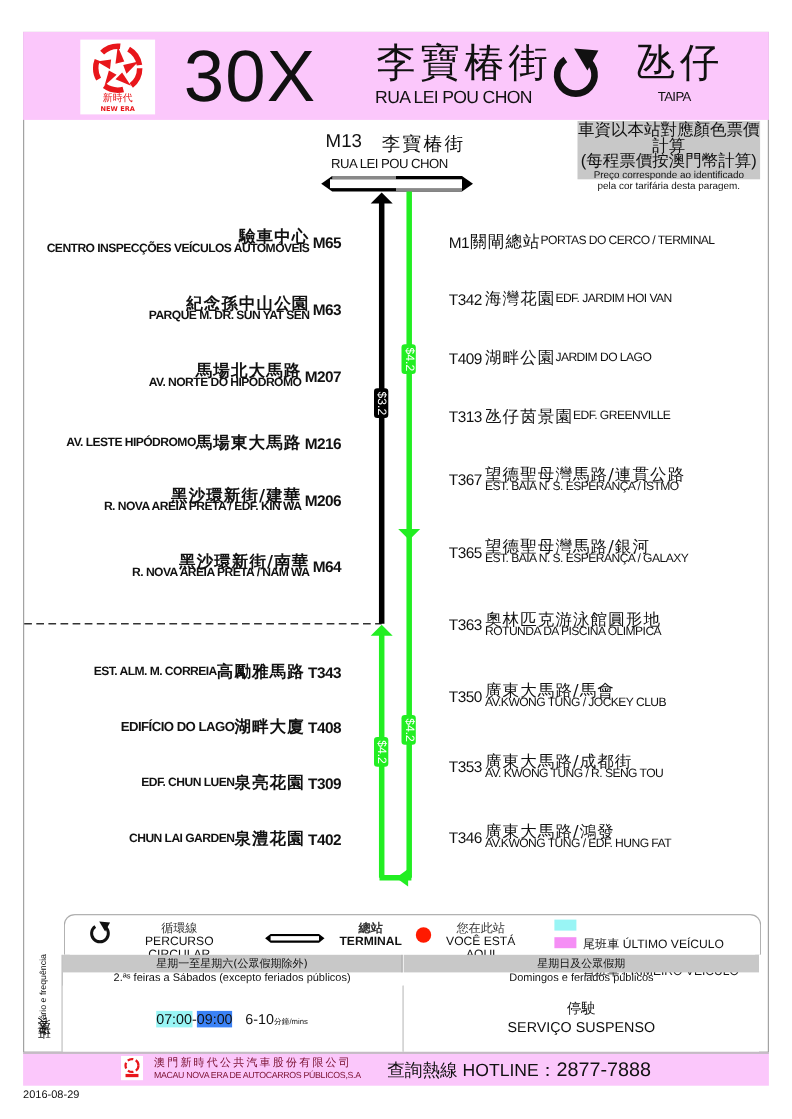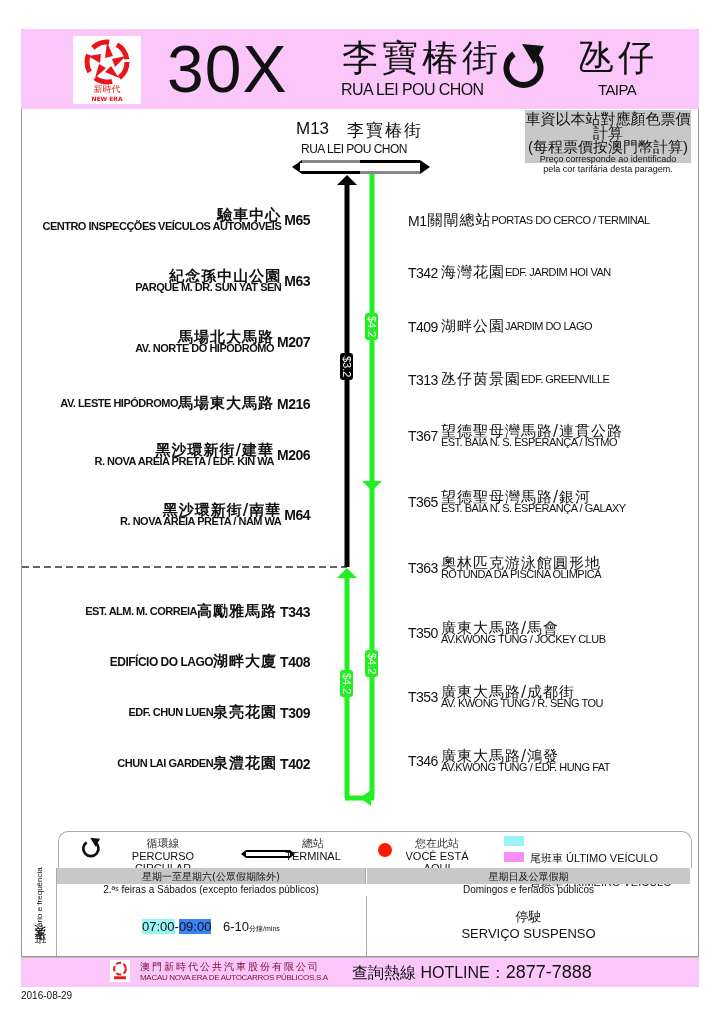--- a/index.html
+++ b/index.html
@@ -7,21 +7,21 @@
          font-family:"Liberation Sans", "DejaVu Sans", sans-serif; color:#111; }
   .abs { position:absolute; }
   .frame { left:21px; top:29px; width:678px; height:928px; border:1px solid #999; box-sizing:border-box; }
   .header { left:21px; top:29px; width:678px; height:80px; background:#fbc7fb; }
   .logo-box { left:73px; top:36px; width:68px; height:68px; background:#fff; }
   .route-num { left:167px; top:34px; font-size:66px; line-height:70px; letter-spacing:1px; }
   .dest-zh { left:342px; top:38px; font-size:36px; line-height:40px; letter-spacing:4px; font-family:"DejaVu Sans", sans-serif; }
   .dest-pt { left:341px; top:81px; font-size:16px; letter-spacing:-0.6px; }
   .circ-icon { left:500px; top:40px; }
   .end-zh { left:578px; top:38px; font-size:36px; line-height:40px; letter-spacing:4px; font-family:"DejaVu Sans", sans-serif; }
-  .end-pt { left:598px; top:81px; font-size:15px; letter-spacing:-0.6px; }
+  .end-pt { left:598px; top:81px; font-size:12px; letter-spacing:-0.6px; }
   .fare-note { left:525px; top:110px; width:166px; height:53px; background:#c8c8c8; text-align:center; font-size:11px; line-height:13px; padding-top:2px; box-sizing:border-box; }
   .fare-note .zh { font-size:15px; line-height:14px; font-family:Liberation Sans, sans-serif; }
   .fare-note .pt { font-size:9px; line-height:10px; }
   .term-code { left:296px; top:119px; font-size:17px; }
   .term-zh { left:347px; top:119px; font-size:17px; letter-spacing:2px; font-family:"DejaVu Sans", sans-serif; }
   .term-pt { left:301px; top:142px; font-size:12px; letter-spacing:-0.5px; }
   .stop { position:absolute; white-space:nowrap; line-height:1; }
   .stop .code { font-size:14px; letter-spacing:-0.5px; }
   .stop .zh { font-size:15px; font-family:"DejaVu Sans", sans-serif; letter-spacing:1px; }
   .stop .pt { font-size:11px; letter-spacing:-0.5px; }
@@ -188,21 +188,21 @@
 <div class="abs legend-text" style="left:108px;top:838px;width:110px;">
   <div class="zh">循環線</div>
   <div>PERCURSO CIRCULAR</div>
 </div>
 <div class="abs" style="left:240px;top:845px;">
   <svg width="56" height="10">
       <polygon points="1,5 6,1 50,1 55,5 50,9 6,9" fill="#000"></polygon>
       <rect x="6" y="3" width="44" height="4" fill="#fff"></rect>
     </svg>
 </div>
-<div class="abs legend-text" style="left:278px;top:838px;width:70px;">
+<div class="abs legend-text" style="left:302px;top:838px;width:70px;font-weight:bold;">
   <div class="zh">總站</div>
   <div>TERMINAL</div>
 </div>
 <div class="abs" style="left:378px;top:843px;width:14px;height:14px;border-radius:50%;background:#ff1a00;"></div>
 <div class="abs legend-text" style="left:392px;top:838px;width:90px;">
   <div class="zh">您在此站</div>
   <div>VOCÊ ESTÁ AQUI</div>
 </div>
 <div class="abs" style="left:504px;top:836px;width:20px;height:10px;background:#99f5f5;"></div>
 <div class="abs" style="left:530px;top:875px;font-size:11px;">首班車 PRIMEIRO VEÍCULO</div>

